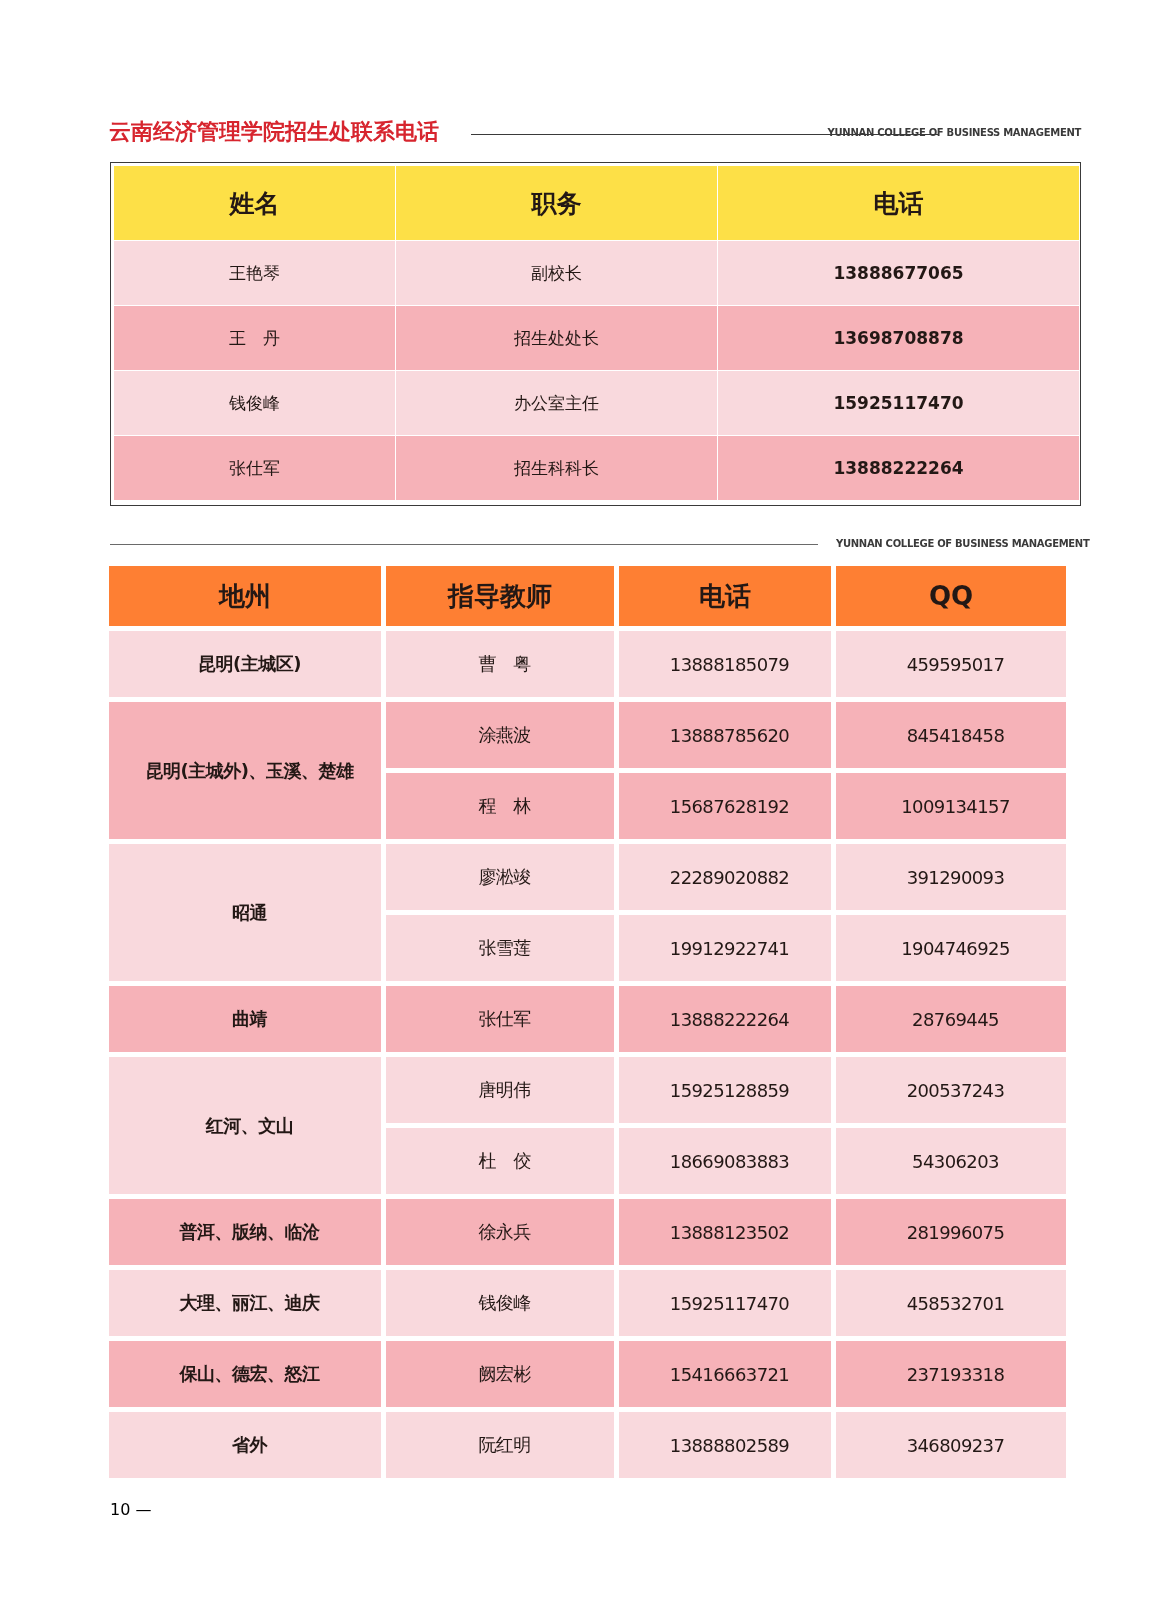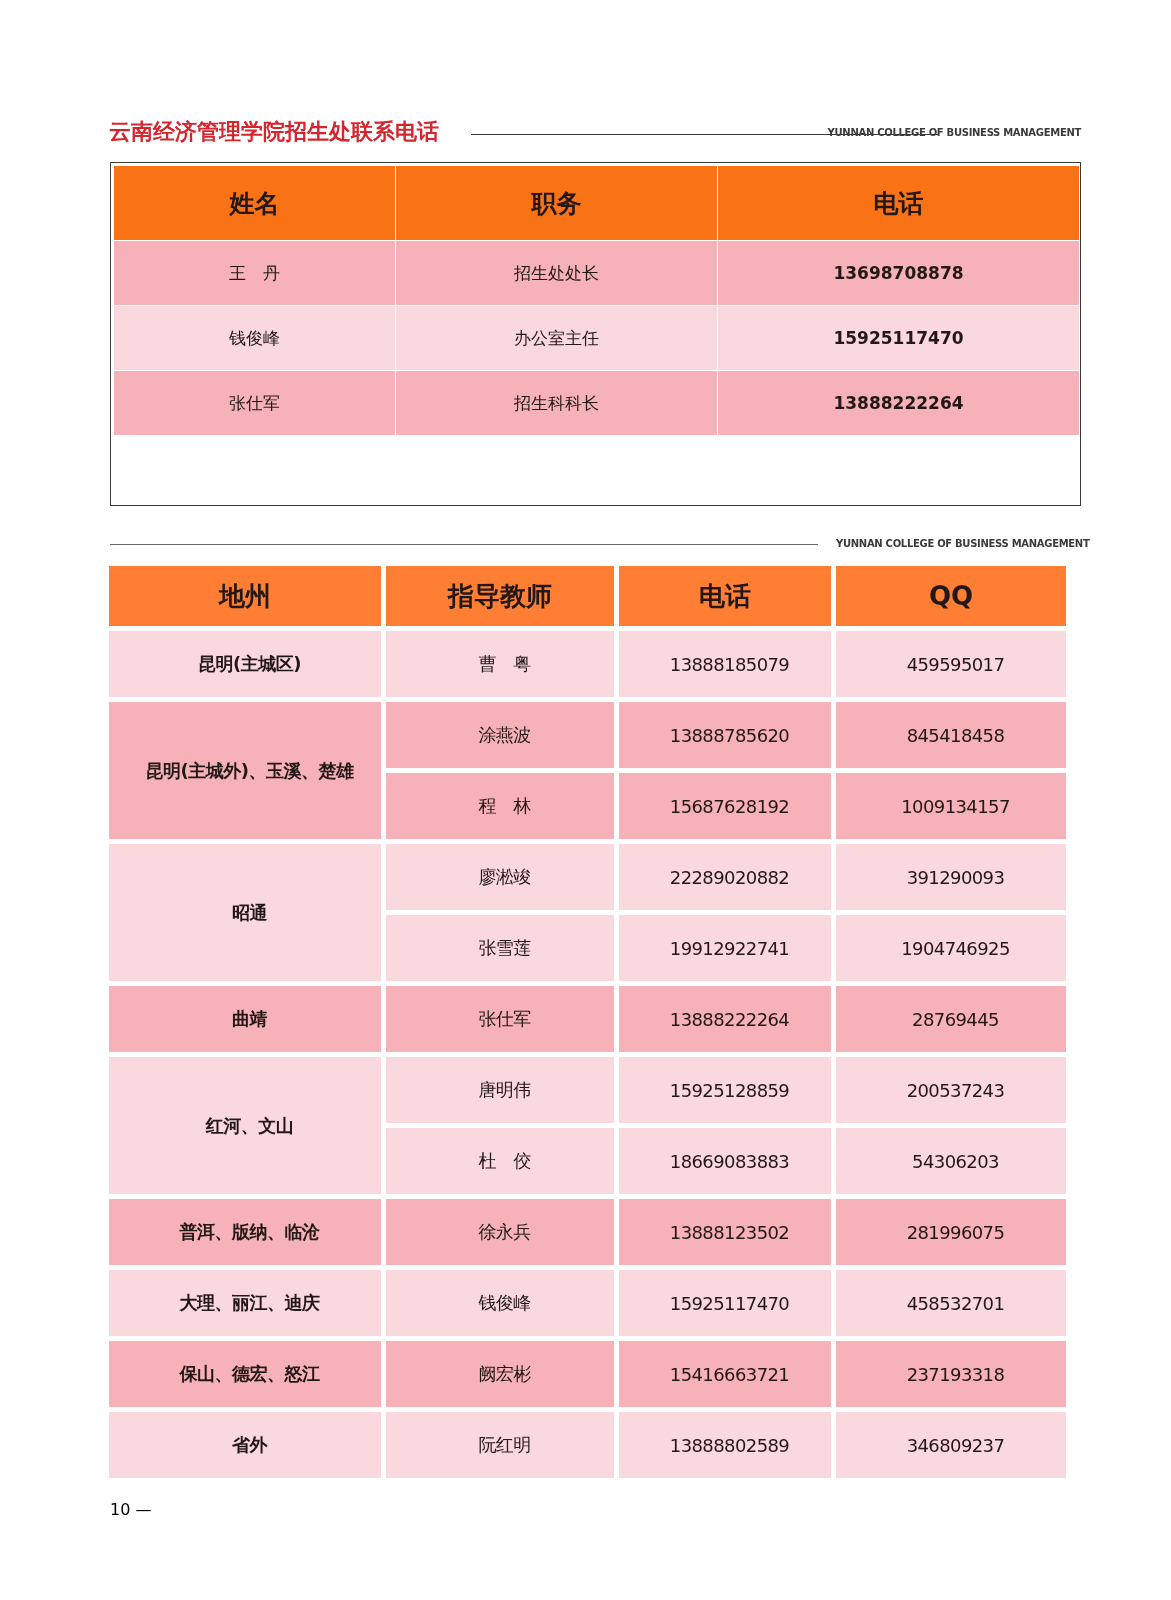--- a/index.html
+++ b/index.html
@@ -11,21 +11,21 @@
                   color: #d7252e; letter-spacing: 0px; line-height: 32px; white-space: nowrap; }
     .title-rule { position: absolute; left: 362px; top: 18px; width: 468px; height: 1px; background: #3a3a3a; }
     .brand-1 { position: absolute; right: 0; top: 11px; font-size: 10px; font-weight: bold;
                color: #3a3a3a; letter-spacing: -0.3px; white-space: nowrap; }
 
     
     .t1-frame { position: absolute; left: 110px; top: 162px; width: 971px; height: 344px;
                 border: 1.5px solid #3a3a3a; box-sizing: border-box; }
     .t1 { position: absolute; left: 113px; top: 165px; width: 966px; border-collapse: collapse; table-layout: fixed; }
     .t1 th, .t1 td { text-align: center; padding: 0; border: 1px solid #ffffff; }
-    .t1 th { background: #f97316; height: 74px; font-size: 25px; font-weight: bold; color: #231815; }
+    .t1 th { background: #fde047; height: 74px; font-size: 25px; font-weight: bold; color: #231815; }
     .t1 td { height: 64px; font-size: 17px; color: #231815; }
     .t1 td.num { font-weight: bold; font-size: 17px; }
 
     .row-light td, .cell-light { background: #f9d9dd; }
     .row-dark td, .cell-dark { background: #f6b2b8; }
 
     .section-rule { position: absolute; left: 110px; top: 544px; width: 708px; height: 1px; background: #6a6a6a; }
     .brand-2 { position: absolute; left: 836px; top: 538px; font-size: 10px; font-weight: bold;
                color: #3a3a3a; letter-spacing: -0.3px; white-space: nowrap; }
 
@@ -56,20 +56,25 @@
       <col style="width:362px">
     </colgroup>
   <thead>
     <tr>
       <th>姓名</th>
       <th>职务</th>
       <th>电话</th>
     </tr>
   </thead>
   <tbody>
+    <tr class="row-light">
+      <td>王艳琴</td>
+      <td>副校长</td>
+      <td class="num">13888677065</td>
+    </tr>
     <tr class="row-dark">
       <td>王　丹</td>
       <td>招生处处长</td>
       <td class="num">13698708878</td>
     </tr>
     <tr class="row-light">
       <td>钱俊峰</td>
       <td>办公室主任</td>
       <td class="num">15925117470</td>
     </tr>

